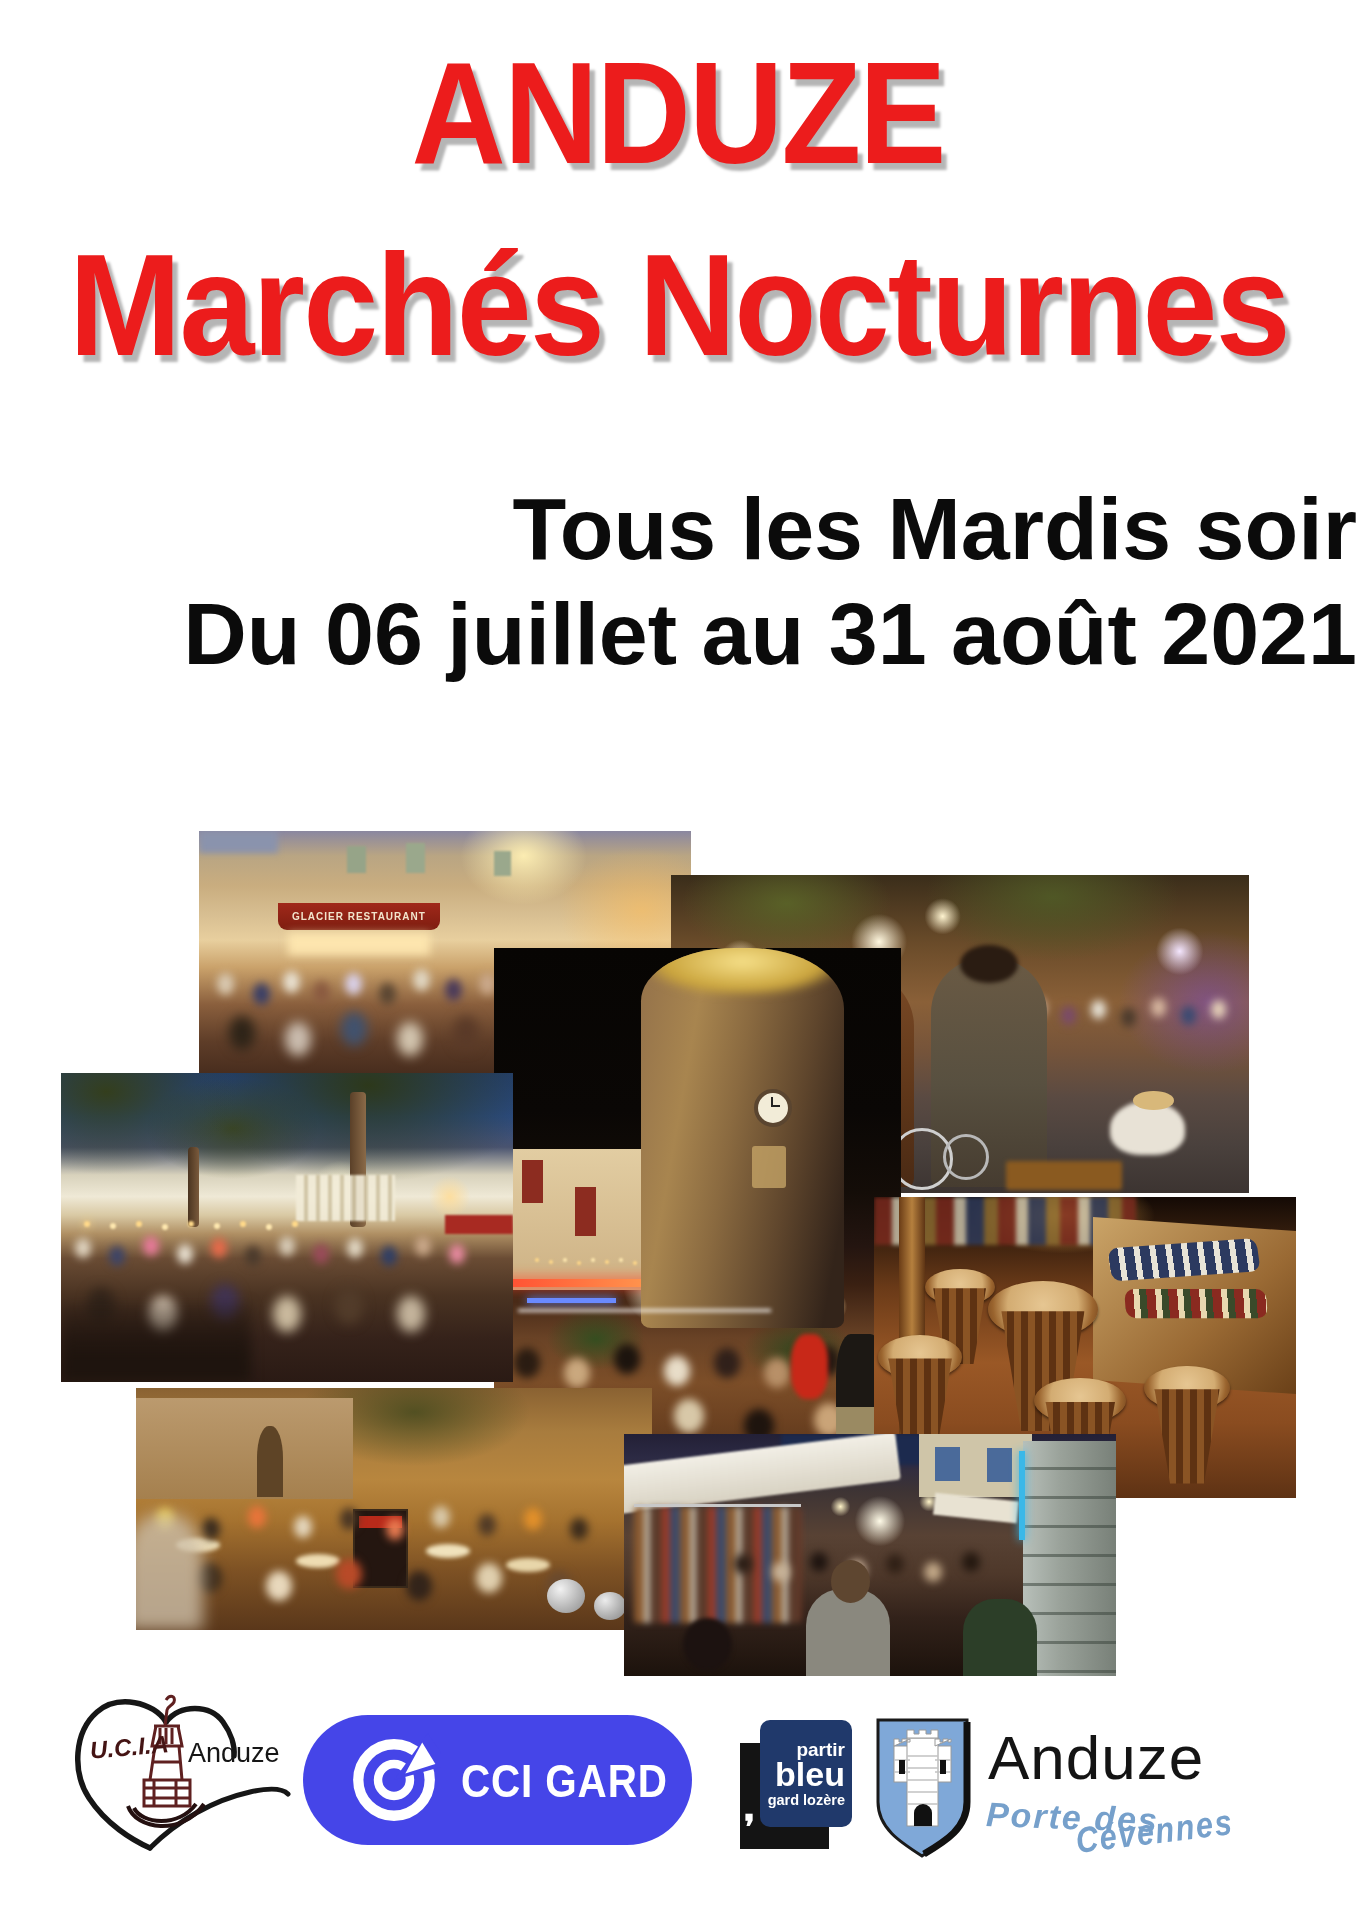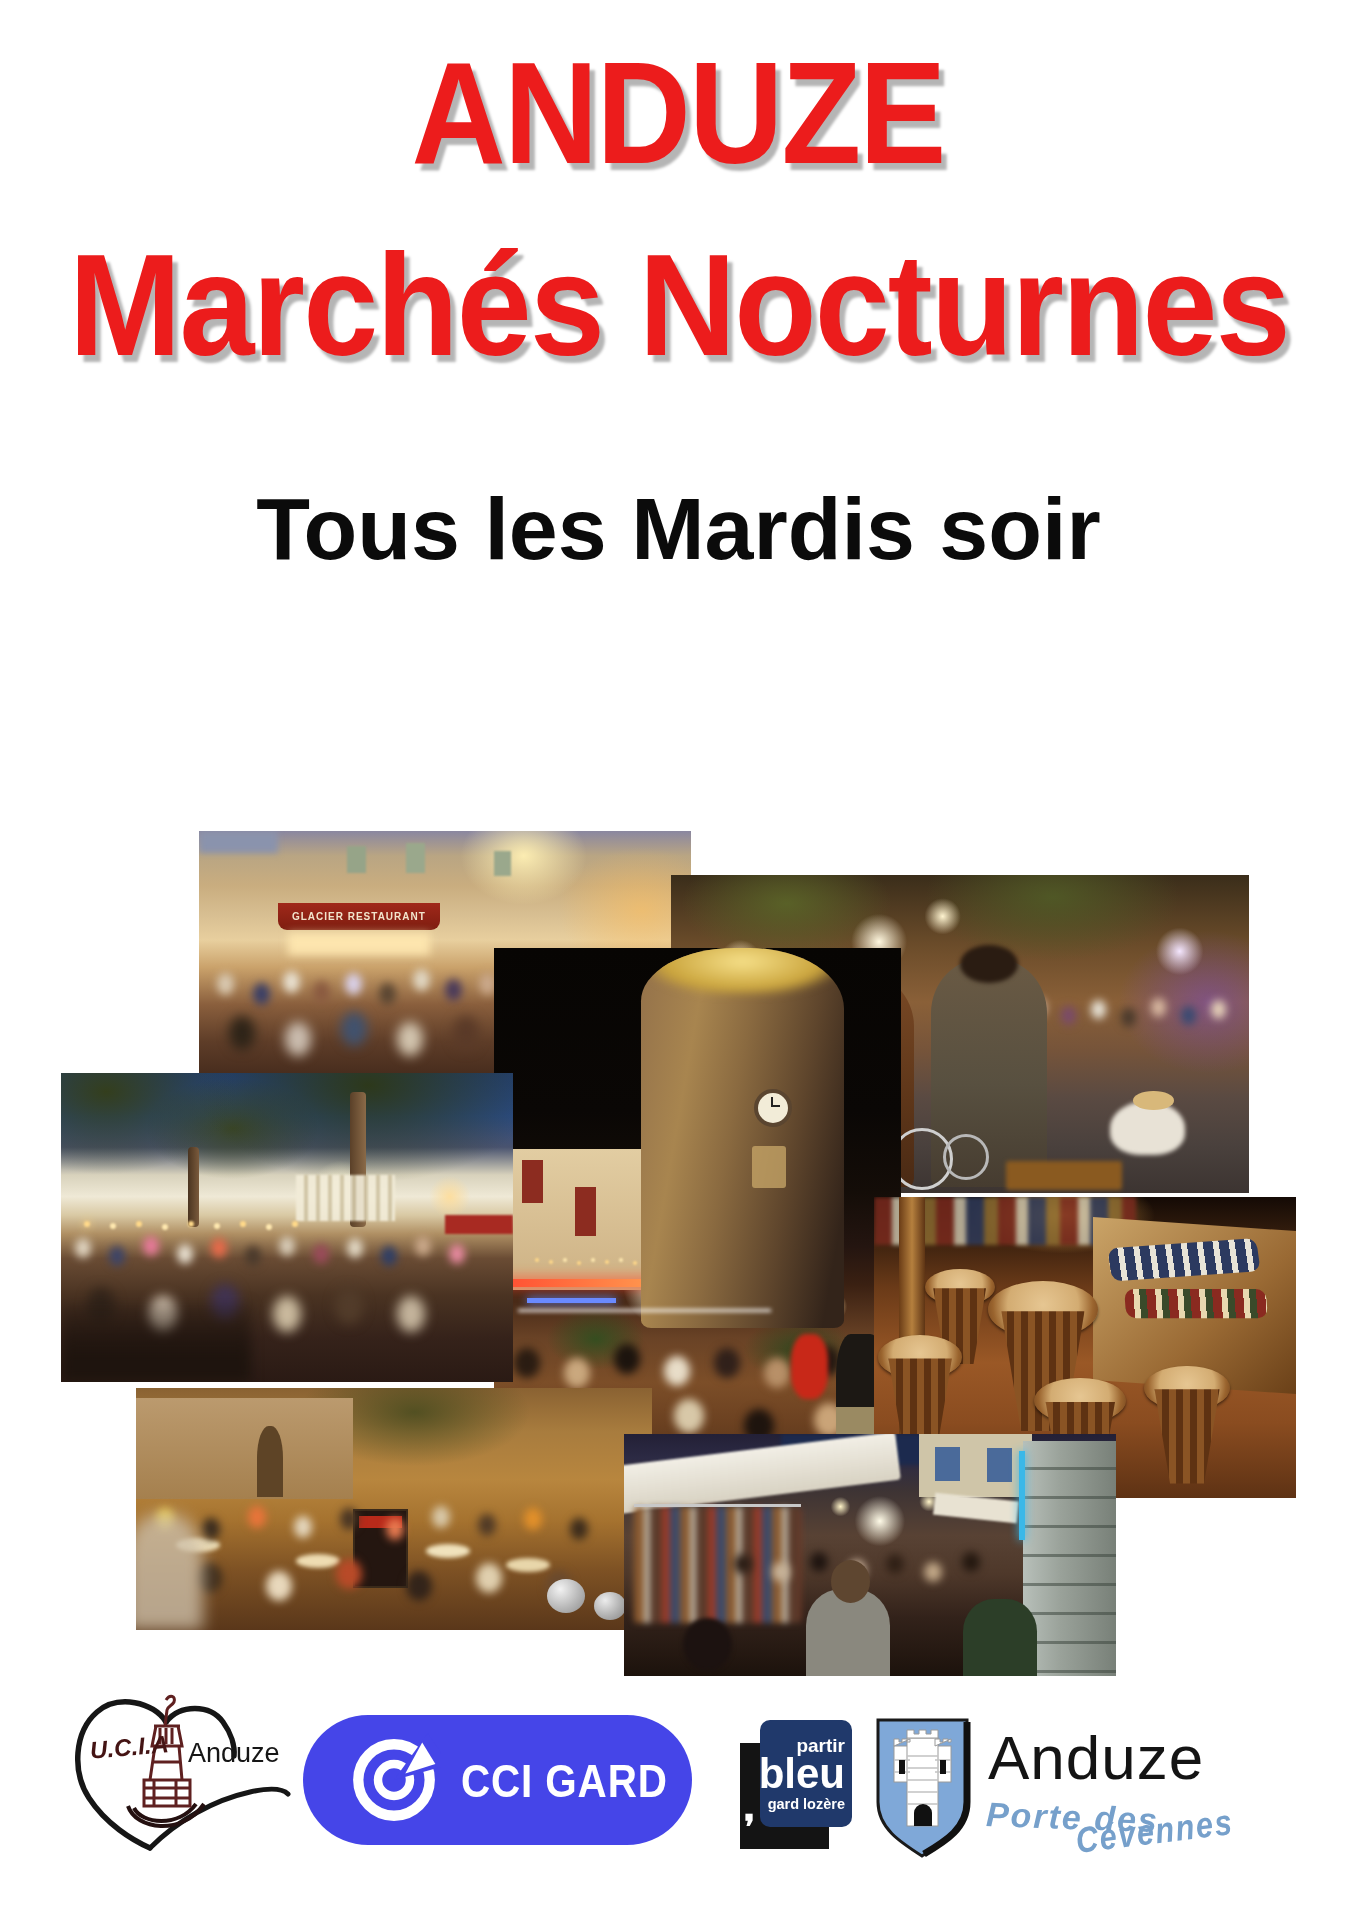--- a/index.html
+++ b/index.html
@@ -4,21 +4,21 @@
 <style>
   html,body{margin:0;padding:0;}
   body{width:1357px;height:1920px;background:#ffffff;position:relative;overflow:hidden;
        font-family:"Liberation Sans", sans-serif;}
   .b{position:absolute;}
   .r{border-radius:50%;}
   .bl1{filter:blur(1px);} .bl2{filter:blur(2px);} .bl3{filter:blur(3px);}
   .bl4{filter:blur(4px);} .bl6{filter:blur(6px);} .bl8{filter:blur(8px);}
   .headline{left:0;right:0;text-align:center;font-weight:bold;color:#ec1c1c;white-space:nowrap;}
   .headline .tx{display:inline-block;text-shadow:6px 7px 3px #b5b5b5;letter-spacing:-2px;line-height:1;}
-  .sched{left:0;right:0;text-align:center;font-weight:bold;color:#0b0b0b;
+  .sched{left:0;right:0;text-align:right;font-weight:bold;color:#0b0b0b;
          font-size:88px;line-height:105px;white-space:nowrap;}
   .ph{position:absolute;overflow:hidden;background:#332211;padding-left:24px;}
   .drum .top{position:absolute;left:0;top:0;width:100%;height:38%;border-radius:50%;
      background:radial-gradient(circle at 50% 42%,#e6c692 0%,#d3ac72 55%,#9a642e 78%,#6a3c18 100%);
      box-shadow:0 2px 3px rgba(0,0,0,.5);}
   .drum .body{position:absolute;left:5%;top:20%;width:90%;height:80%;
      clip-path:polygon(8% 0,92% 0,72% 100%,28% 100%);
      background:repeating-linear-gradient(90deg,#5e3212 0 7px,#8a5424 7px 14px);}
   .pill-text{position:absolute;left:158px;top:0;height:100%;display:flex;align-items:center;
      color:#fff;font-weight:bold;font-size:47px;letter-spacing:1px;
@@ -31,20 +31,21 @@
 
 <div class="b headline" style="top:30px;font-size:145px;">
   <span class="tx" style="transform:scaleX(.9);">ANDUZE</span>
 </div>
 <div class="b headline" style="top:222px;font-size:145px;">
   <span class="tx" style="transform:scaleX(.93);">Marchés Nocturnes</span>
 </div>
 
 <div class="b sched" style="top:476px;">
   <div>Tous les Mardis soir</div>
+  <div>Du 06 juillet au 31 août 2021</div>
 </div>
 
 <div class="ph" style="left:199px;top:831px;width:468px;height:248px;background:
  radial-gradient(ellipse 90px 70px at 66% 10%, rgba(255,240,180,.95), rgba(255,210,120,0) 70%),
  radial-gradient(ellipse 120px 90px at 90% 32%, rgba(255,190,90,.55), rgba(255,190,90,0) 70%),
  linear-gradient(180deg,#8a87a0 0%,#b9a583 10%,#c9ad7f 22%,#d8bf92 34%,#e8cf9e 44%,#caa26b 55%,#8a5f3d 70%,#5e3d28 85%,#442a1c 100%);">
   <div class="b bl3" style="left:0;top:0;width:16%;height:9%;background:#8a93ad;"></div>
   <div class="b bl1" style="left:30%;top:6%;width:4%;height:11%;background:#96a488;"></div>
   <div class="b bl1" style="left:42%;top:5%;width:4%;height:12%;background:#9aa88c;"></div>
   <div class="b bl1" style="left:60%;top:8%;width:3.5%;height:10%;background:#9aa88c;"></div>
@@ -224,21 +225,21 @@
     <polygon points="12,-7 44,-17 30,-40" fill="#ffffff"></polygon>
   </svg>
   <span class="pill-text">CCI GARD</span>
 </div>
 
 <div class="b" style="left:740px;top:1720px;width:115px;height:132px;">
   <div class="b" style="left:0;top:23px;width:89px;height:106px;background:#141414;"></div>
   <div class="b" style="left:4px;top:90px;color:#ffffff;font-size:34px;line-height:1;font-weight:bold;">❜</div>
   <div class="b" style="left:20px;top:0;width:92px;height:107px;background:#20396b;border-radius:10px;display:flex;flex-direction:column;align-items:flex-end;justify-content:center;padding-right:7px;box-sizing:border-box;">
     <div class="fbtxt" style="font-size:19px;">partir</div>
-    <div class="fbtxt" style="font-size:42px;margin-top:-2px;margin-left:10px;">bleu</div>
+    <div class="fbtxt" style="font-size:34px;margin-top:-2px;margin-left:10px;">bleu</div>
     <div class="fbtxt" style="font-size:14.5px;margin-top:2px;">gard lozère</div>
   </div>
 </div>
 
 <svg class="b" style="left:872px;top:1716px;" width="101" height="146" viewBox="0 0 101 146">
   <path d="M6,4 H95 V86 C95,112 72,126 50,140 C28,126 6,112 6,86 Z" fill="#7fa8d8" stroke="#1a1a1a" stroke-width="3"></path>
   <path d="M95,6 V86 C95,112 74,125 52,138" fill="none" stroke="#111111" stroke-width="7"></path>
   <rect x="22" y="30" width="16" height="36" fill="#ffffff" stroke="#9a9a9a"></rect>
   <rect x="63" y="30" width="16" height="36" fill="#ffffff" stroke="#9a9a9a"></rect>
   <rect x="35" y="22" width="31" height="88" fill="#ffffff" stroke="#9a9a9a"></rect>

